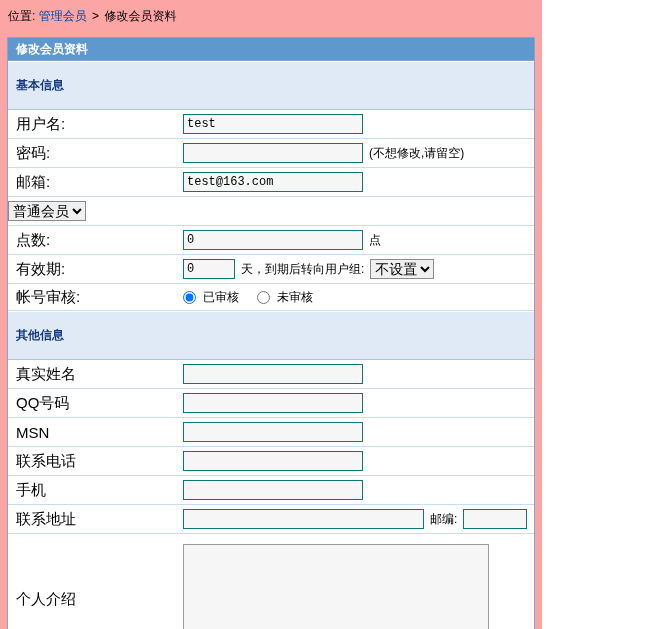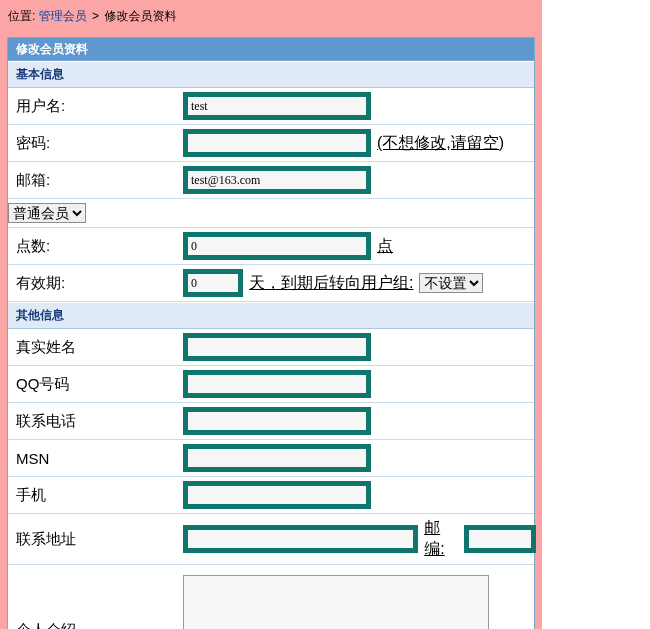--- a/index.html
+++ b/index.html
@@ -43,21 +43,21 @@
     padding: 4px 8px;
     height: 14px;
     line-height: 14px;
     border-bottom: 1px solid #7ea7d0;
   }
   .section-head {
     background: #dfeaf6;
     font-weight: bold;
     font-size: 12px;
     color: #16387a;
-    padding: 4px 8px;
+    padding: 15px 8px;
     border-bottom: 1px solid #a9c6e3;
     border-top: 1px solid #ffffff;
   }
   .row {
     display: flex;
     align-items: center;
     border-bottom: 1px solid #c9dcef;
     min-height: 26px;
     padding: 0;
   }
@@ -71,42 +71,42 @@
     box-sizing: border-box;
   }
   .fld {
     flex: 1 1 auto;
     display: flex;
     align-items: center;
     gap: 6px;
     padding: 4px 0;
   }
   input.txt {
-    border: 5px solid #0f766e;
+    border: 1px solid #0f766e;
     background: #f6f6f6;
     height: 16px;
     line-height: 16px;
     font-size: 12px;
-    font-family: Liberation Serif, serif;
+    font-family: Liberation Mono, monospace;
     padding: 1px 3px;
     color: #000000;
     box-sizing: content-box;
   }
   input.w175 { width: 172px; }
   input.w48  { width: 44px; }
   input.w236 { width: 233px; }
   input.w60  { width: 56px; }
   select.sel {
     font-size: 14px;
     font-family: "Liberation Sans", sans-serif;
     height: 20px;
     border: 1px solid #8c8c8c;
     background: #f0f0f0;
   }
-  .note { font-size: 16px; color: #000000; text-decoration: underline; }
+  .note { font-size: 12px; color: #000000; }
   .radio-wrap {
     display: inline-flex;
     align-items: center;
     gap: 3px;
     font-size: 12px;
     margin-right: 12px;
   }
   input[type=radio] { margin: 0; }
   .ta-row {
     display: flex;
@@ -190,46 +190,59 @@
       <div class="lbl">有效期:</div>
       <div class="fld">
         <input class="txt w48" type="text" value="0" style="">
         <span class="note">天，到期后转向用户组:</span>
         <select class="sel">
           <option>不设置</option>
         </select>
       </div>
     </div>
 
+    <div class="row">
+      <div class="lbl">帐号审核:</div>
+      <div class="fld">
+        <span class="radio-wrap">
+          <input type="radio" name="audit" checked="" style="">
+          <span class="inline-label">已审核</span>
+        </span>
+        <span class="radio-wrap">
+          <input type="radio" name="audit" style="">
+          <span class="inline-label">未审核</span>
+        </span>
+      </div>
+    </div>
 
     <div class="section-head">其他信息</div>
 
     <div class="row">
       <div class="lbl">真实姓名</div>
       <div class="fld">
         <input class="txt w175" type="text" value="" style="">
       </div>
     </div>
 
     <div class="row">
       <div class="lbl">QQ号码</div>
       <div class="fld">
         <input class="txt w175" type="text" value="" style="">
       </div>
     </div>
 
     <div class="row">
+      <div class="lbl">MSN</div>
+      <div class="fld">
+        <input class="txt w175" type="text" value="" style="">
+      </div>
+    </div>
+
+    <div class="row">
       <div class="lbl">联系电话</div>
-      <div class="fld">
-        <input class="txt w175" type="text" value="" style="">
-      </div>
-    </div>
-
-    <div class="row">
-      <div class="lbl">MSN</div>
       <div class="fld">
         <input class="txt w175" type="text" value="" style="">
       </div>
     </div>
 
     <div class="row">
       <div class="lbl">手机</div>
       <div class="fld">
         <input class="txt w175" type="text" value="" style="">
       </div>

